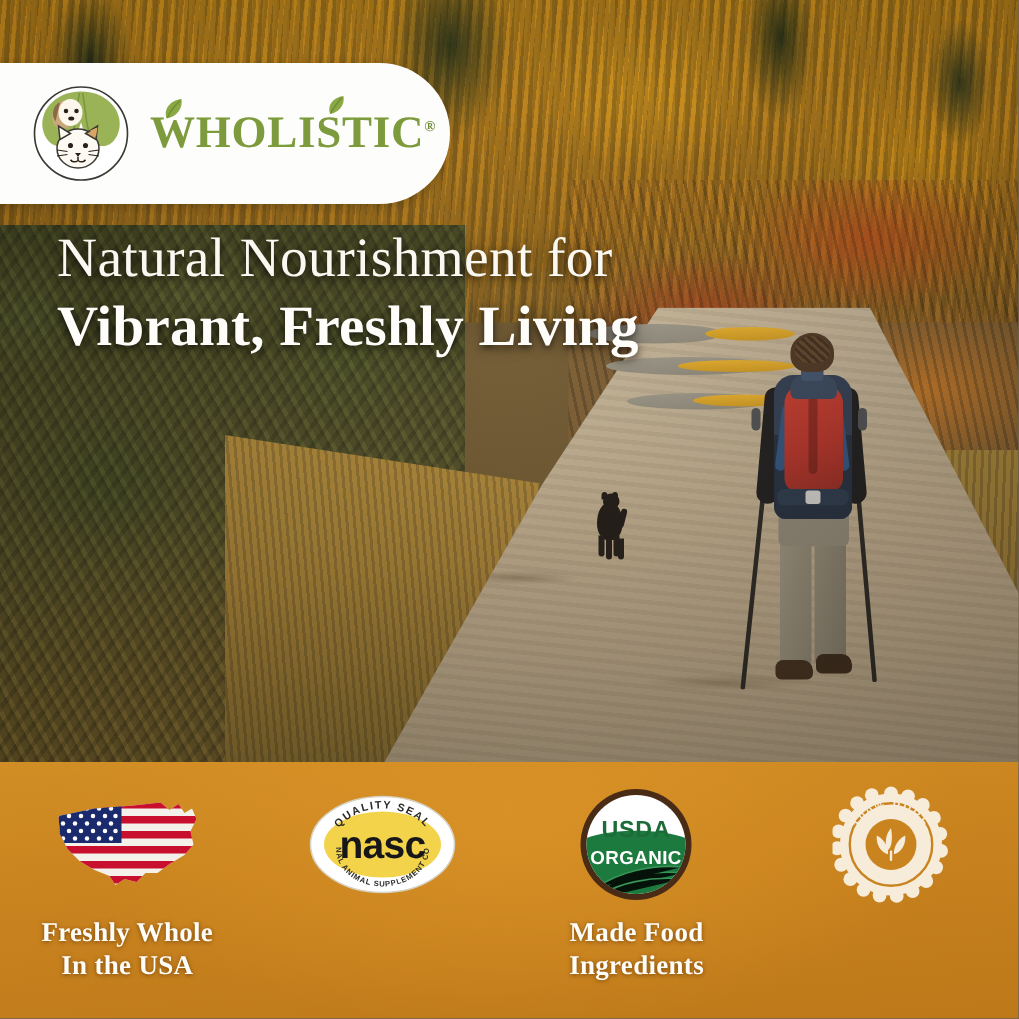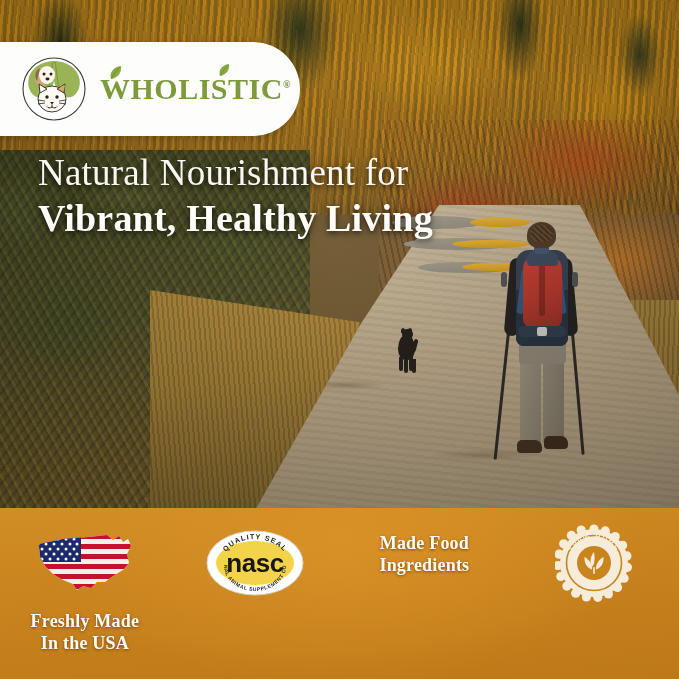--- a/index.html
+++ b/index.html
@@ -287,21 +287,21 @@
           <path d="M11 1 C4 2 0 7 2 13 C8 12 12 7 11 1 Z" fill="#8aa844"></path>
           <path d="M10 2 C6.5 6 4 9 2.6 12.4" stroke="#6f8c34" stroke-width=".9" fill="none"></path>
         </svg>
         <span>WHOLISTIC</span><span class="wm-reg">®</span>
       </div>
     </div>
   </div>
 
   <div class="headline">
     <div class="hl1">Natural Nourishment for</div>
-    <div class="hl2">Vibrant, Healthy Living</div>
+    <div class="hl2">Vibrant, Freshly Living</div>
   </div>
 
   <div class="badgebar">
     <div class="badges">
 
       <div class="badge">
         <div class="badge-icon">
           <svg width="104" height="66" viewBox="0 0 104 66" xmlns="http://www.w3.org/2000/svg">
             <defs>
               <clipPath id="usmap">
@@ -350,21 +350,21 @@
                   <circle cx="44" cy="24" r="1.5"></circle>
                 <circle cx="9" cy="29" r="1.5"></circle>
                   <circle cx="17" cy="29" r="1.5"></circle>
                   <circle cx="25" cy="29" r="1.5"></circle>
                   <circle cx="33" cy="29" r="1.5"></circle>
                   <circle cx="41" cy="29" r="1.5"></circle>
               </g>
             </g>
           </svg>
         </div>
-        <div class="badge-label">Freshly Made
+        <div class="badge-label">Freshly Whole
 In the USA</div>
       </div>
 
       <div class="badge">
         <div class="badge-icon">
           <svg width="104" height="70" viewBox="0 0 104 70" xmlns="http://www.w3.org/2000/svg">
             <defs>
               <path id="nascTop" d="M18 38 A34 27 0 0 1 86 38"></path>
               <path id="nascBot" d="M21 38 A31 25 0 0 0 83 38"></path>
             </defs>
@@ -375,20 +375,41 @@
             </text>
             <text x="52" y="44" font-family="'Liberation Sans',sans-serif" font-size="26" font-weight="bold" fill="#17171a" text-anchor="middle" letter-spacing="-0.5">nasc</text>
             <text font-family="'Liberation Sans',sans-serif" font-size="5.1" font-weight="bold" fill="#2a2a28" letter-spacing=".55">
               <textPath href="#nascBot" startOffset="50%" text-anchor="middle">NATIONAL ANIMAL SUPPLEMENT COUNCIL</textPath>
             </text>
           </svg>
         </div>
       </div>
 
       <div class="badge">
+        <div class="badge-icon">
+          <svg width="78" height="78" viewBox="0 0 78 78" xmlns="http://www.w3.org/2000/svg">
+            <defs>
+              <clipPath id="usdaInner">
+                  <circle cx="39" cy="39" r="33"></circle>
+                </clipPath>
+            </defs>
+            <circle cx="39" cy="39" r="37" fill="#4a2c16"></circle>
+            <circle cx="39" cy="39" r="33" fill="#ffffff"></circle>
+            <g clip-path="url(#usdaInner)">
+              <path d="M0 38 C14 27 64 27 78 38 L78 78 L0 78 Z" fill="#1c7a3e"></path>
+              <g stroke="#3c9a5c" stroke-width="1.1" opacity=".85">
+                <path d="M10 72 C26 60 50 56 70 58"></path>
+                <path d="M10 76 C26 64 50 60 70 62"></path>
+                <path d="M12 68 C28 57 50 52 70 54"></path>
+              </g>
+            </g>
+            <text x="39" y="34" font-family="'Liberation Sans',sans-serif" font-size="15.5" font-weight="bold" fill="#1c6b38" text-anchor="middle" letter-spacing=".5">USDA</text>
+            <text x="39" y="52" font-family="'Liberation Sans',sans-serif" font-size="12.5" font-weight="bold" fill="#ffffff" text-anchor="middle" letter-spacing=".3">ORGANIC</text>
+          </svg>
+        </div>
         <div class="badge-label">Made Food
 Ingredients</div>
       </div>
 
       <div class="badge">
         <div class="badge-icon">
           <svg width="78" height="78" viewBox="0 0 78 78" xmlns="http://www.w3.org/2000/svg">
             <defs>
               <path id="pureTop" d="M15 39 A24 24 0 0 1 63 39"></path>
               <path id="pureBot" d="M16 39 A23 23 0 0 0 62 39"></path>

